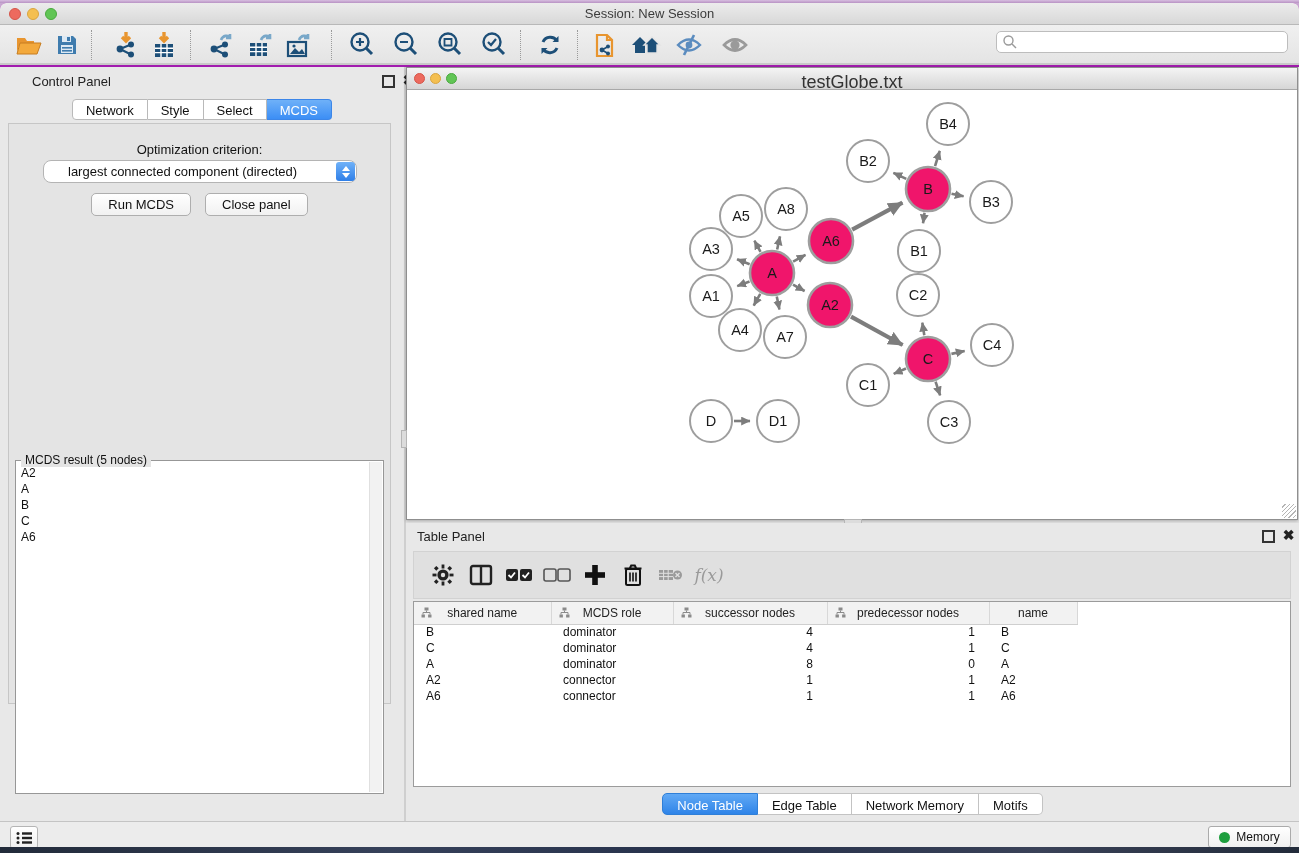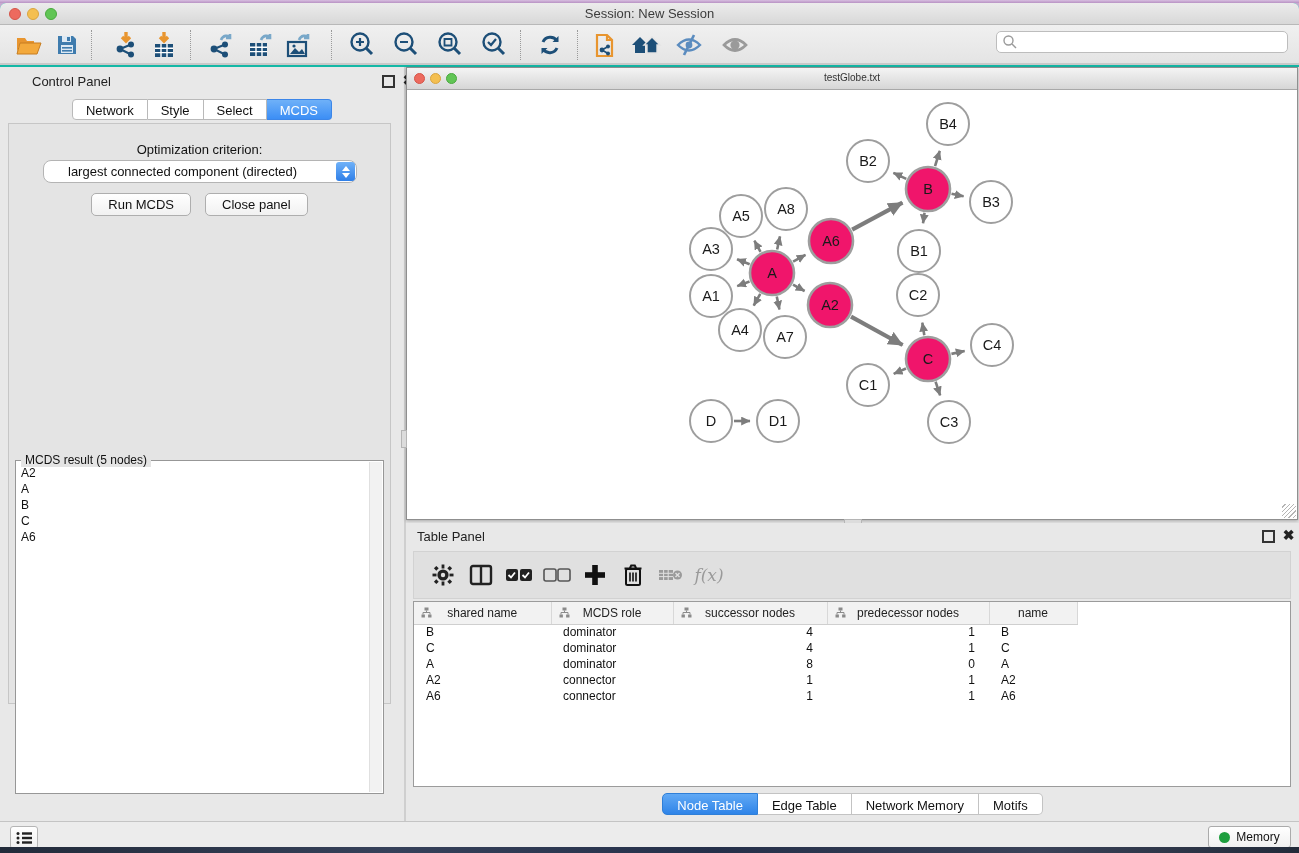--- a/index.html
+++ b/index.html
@@ -5,21 +5,21 @@
   * { margin:0; padding:0; box-sizing:border-box; }
   html,body { width:1299px; height:853px; overflow:hidden; }
   body { font-family:"Liberation Sans", sans-serif; background:#c7a9d1; position:relative; }
 
   .desktop-strip-top { position:absolute; left:0; top:0; width:1299px; height:3px;
     background:linear-gradient(#d8bfe0,#b892c4); }
   .desktop-strip-bottom { position:absolute; left:0; top:847px; width:1299px; height:6px;
     background:linear-gradient(90deg,#222b3a,#36415a 30%,#25304a 55%,#3a4258 80%,#222b3a); }
 
   .main-window { position:absolute; left:0; top:3px; width:1299px; height:844px;
-    background:#14b8a6; border-radius:6px 6px 0 0; overflow:hidden; }
+    background:#a21caf; border-radius:6px 6px 0 0; overflow:hidden; }
 
   
   .titlebar { position:relative; height:22px;
     background:linear-gradient(#ececec,#d8d8d8); border-bottom:1px solid #b8b8b8; }
   .tl { position:absolute; top:5px; width:12px; height:12px; border-radius:50%; }
   .tl.red    { left:9px;  background:#ed6a5e; border:1px solid #d45549; }
   .tl.yellow { left:27px; background:#f4bf50; border:1px solid #d9a440; }
   .tl.green  { left:45px; background:#61c555; border:1px solid #4aa93f; }
   .titlebar-title { position:absolute; left:0; right:0; top:3px; text-align:center;
     font-size:13px; color:#3c3c3c; }
@@ -87,21 +87,21 @@
 
   
   .network-window { position:absolute; left:406px; top:0; width:892px; height:453px;
     background:#fff; border:1px solid #8f8f8f; box-shadow:0 1px 3px rgba(0,0,0,.25); }
   .net-titlebar { position:relative; height:22px; background:linear-gradient(#f4f4f4,#d6d6d6);
     border-bottom:1px solid #a8a8a8; }
   .net-titlebar .tl { width:11px; height:11px; top:5px; }
   .net-titlebar .tl.red { left:7px; } .net-titlebar .tl.yellow { left:23px; }
   .net-titlebar .tl.green { left:39px; }
   .net-title { position:absolute; left:0; right:0; top:4px; text-align:center;
-    font-size:10px; color:#333; }
+    font-size:18px; color:#333; }
   .net-canvas { position:relative; width:100%; height:429px; background:#fff; overflow:hidden; }
   .resize-grip { position:absolute; right:1px; bottom:1px; width:14px; height:14px;
     background:repeating-linear-gradient(135deg, transparent 0 2px, #b5b5b5 2px 3px); }
   .grip-left { position:absolute; left:-6px; top:362px; width:6px; height:18px;
     background:#dcdcdc; border:1px solid #b5b5b5; }
   .grip-bottom { position:absolute; left:437px; bottom:-6px; width:18px; height:6px;
     background:#dcdcdc; border:1px solid #b5b5b5; }
 
   
   .table-panel { position:absolute; left:406px; top:456px; width:893px; height:298px;

